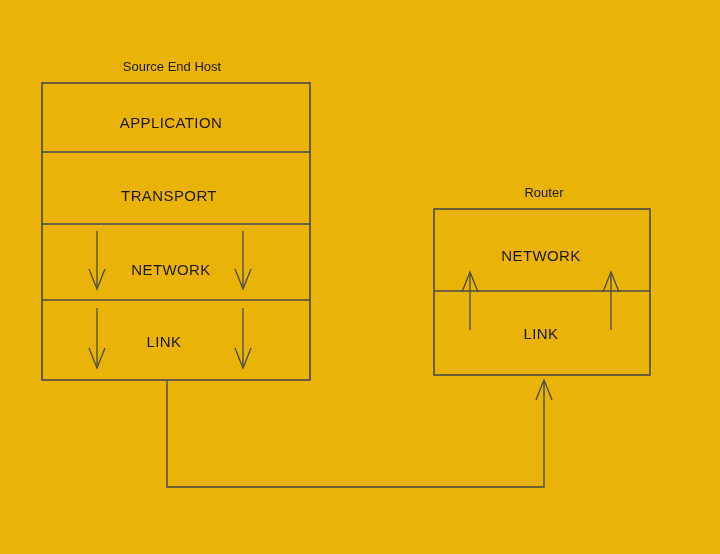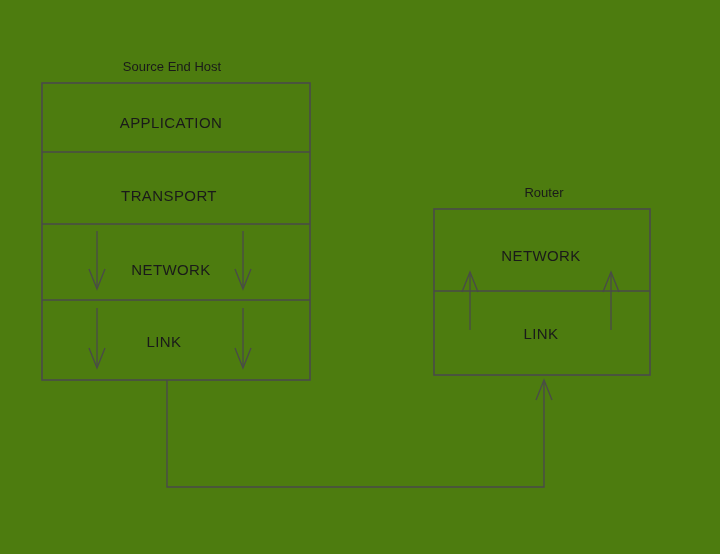--- a/index.html
+++ b/index.html
@@ -7,21 +7,21 @@
     padding: 0;
     background: #ffffff;
   }
   body {
     font-family: "Liberation Sans", sans-serif;
   }
   #canvas {
     position: relative;
     width: 720px;
     height: 554px;
-    background: #4d7c0f;
+    background: #eab308;
     overflow: hidden;
   }
   #diagram-svg {
     position: absolute;
     top: 0;
     left: 0;
     width: 720px;
     height: 554px;
   }
   .box-stroke {

